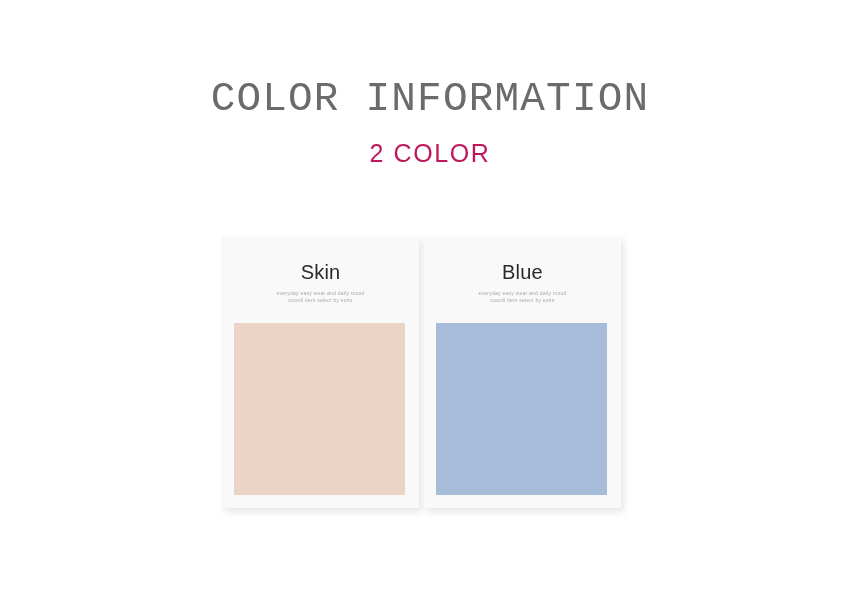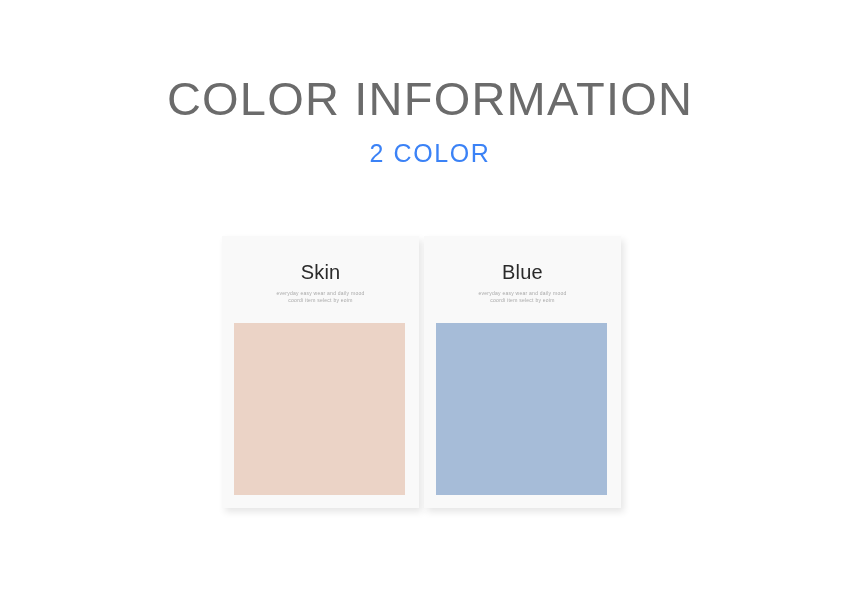--- a/index.html
+++ b/index.html
@@ -32,40 +32,40 @@
     width: 860px;
     text-align: center;
   }
 
   .page-title {
     position: absolute;
     left: 0;
     top: 71px;
     width: 860px;
     text-align: center;
-    font-family: Liberation Sans, sans-serif;
-    font-size: 47px;
+    font-family: Liberation Mono, monospace;
+    font-size: 41px;
     font-weight: 300;
     letter-spacing: 1.2px;
     color: #6b6b6b;
     line-height: 56px;
     white-space: nowrap;
   }
 
   .page-subtitle {
     position: absolute;
     left: 0;
     top: 138px;
     width: 860px;
     text-align: center;
     font-family: "Liberation Sans", sans-serif;
     font-size: 25px;
     font-weight: 300;
     letter-spacing: 1.6px;
-    color: #3b82f6;
+    color: #be185d;
     line-height: 30px;
     white-space: nowrap;
   }
 
   
   .cards {
     position: absolute;
     left: 0;
     top: 0;
     width: 860px;

